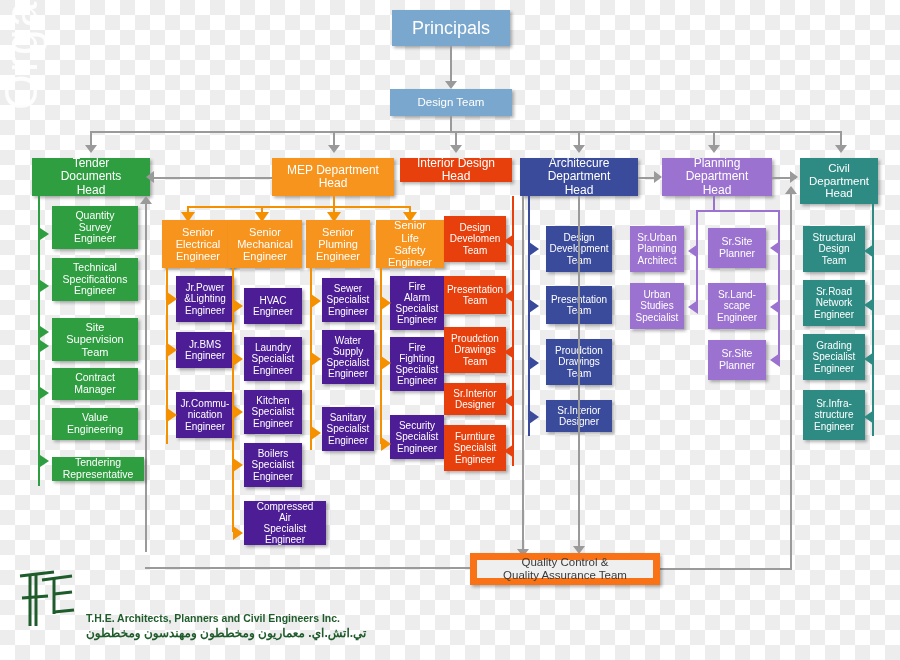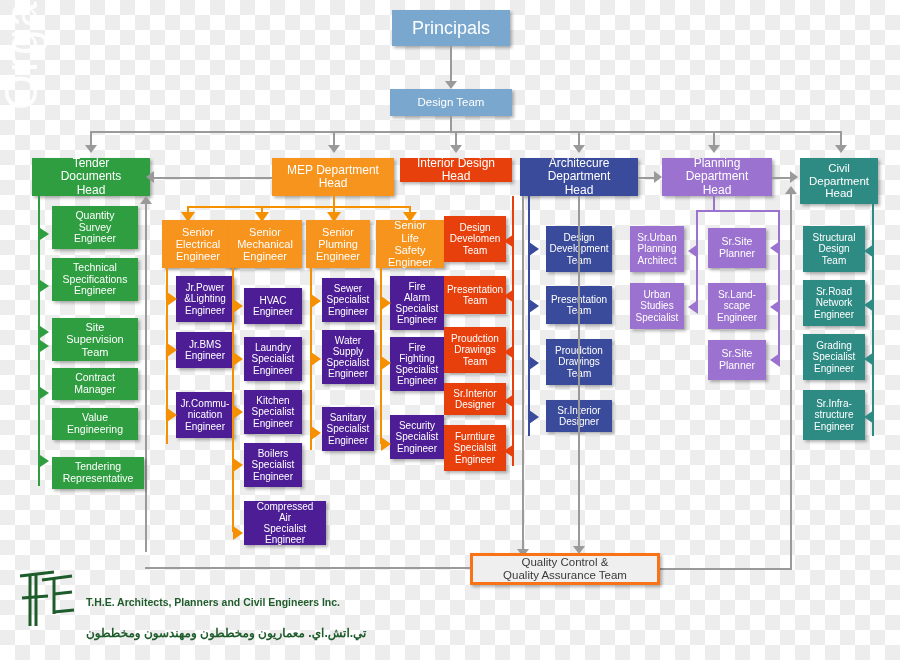--- a/index.html
+++ b/index.html
@@ -55,26 +55,26 @@
   }
   .c-principal{background:#7aa7ce;color:#fff;}
   .c-design{background:#7aa7ce;color:#fff;}
   .c-green{background:#2f9e41;}
   .c-orange{background:#f7941e;}
   .c-orange2{background:#4c1d95;}
   .c-red{background:#e8400c;}
   .c-blue{background:#3a4b9b;}
   .c-purple{background:#9b72cf;}
   .c-teal{background:#2e8b84;}
-  .c-qc{background:#efefef;color:#3a3a3a;border:3px solid #f97316;}
+  .c-qc{background:#efefef;color:#3a3a3a;border:7px solid #f97316;}
 
   
   .logo{position:absolute;left:8px;top:568px;width:280px;height:88px;}
   .logo-mark{position:absolute;left:6px;top:0;width:66px;height:62px;}
-  .logo-l1{position:absolute;left:78px;top:28px;font-size:10.5px;color:#1f5c2b;font-weight:bold;white-space:nowrap;}
+  .logo-l1{position:absolute;left:78px;top:44px;font-size:10.5px;color:#1f5c2b;font-weight:bold;white-space:nowrap;}
   .logo-l2{position:absolute;left:78px;top:58px;font-size:12px;color:#1f5c2b;font-weight:bold;direction:rtl;white-space:nowrap;}
 </style>
 </head>
 <body>
 
 <div class="canvas">
 
   <div class="watermark">Organization</div>
 
   <div class="node c-principal" style="left:392px;top:10px;width:118px;height:36px;font-size:18px;">Principals</div>
@@ -150,21 +150,21 @@
   <div class="arw g-right" style="left:40px;top:326px;"></div>
 
   <div class="node c-green" style="left:52px;top:368px;width:86px;height:32px;font-size:10.5px;">Contract
 Manager</div>
   <div class="arw g-right" style="left:40px;top:340px;"></div>
 
   <div class="node c-green" style="left:52px;top:408px;width:86px;height:32px;font-size:10.5px;">Value
 Engineering</div>
   <div class="arw g-right" style="left:40px;top:387px;"></div>
 
-  <div class="node c-green" style="left:52px;top:457px;width:92px;height:32px;font-size:10.5px;">Tendering
+  <div class="node c-green" style="left:52px;top:457px;width:92px;height:24px;font-size:10.5px;">Tendering
 Representative</div>
   <div class="arw g-right" style="left:40px;top:455px;"></div>
 
   <div class="ln v o" style="left:333px;top:196px;height:12px;"></div>
   <div class="ln h o" style="left:187px;top:206px;width:222px;"></div>
 
   <div class="ln v o" style="left:187px;top:206px;height:8px;"></div>
   <div class="arw o-down" style="left:181px;top:212px;"></div>
   <div class="ln v o" style="left:261px;top:206px;height:8px;"></div>
   <div class="arw o-down" style="left:255px;top:212px;"></div>

